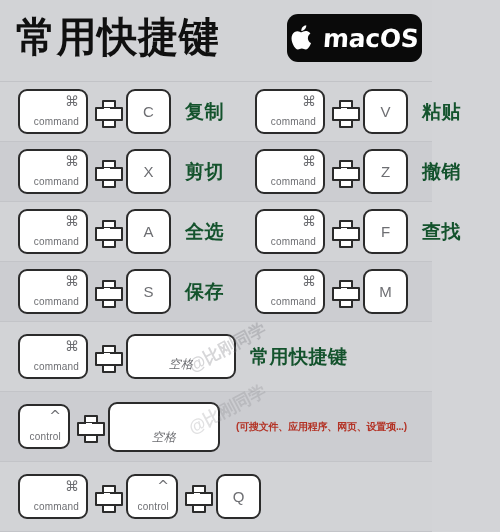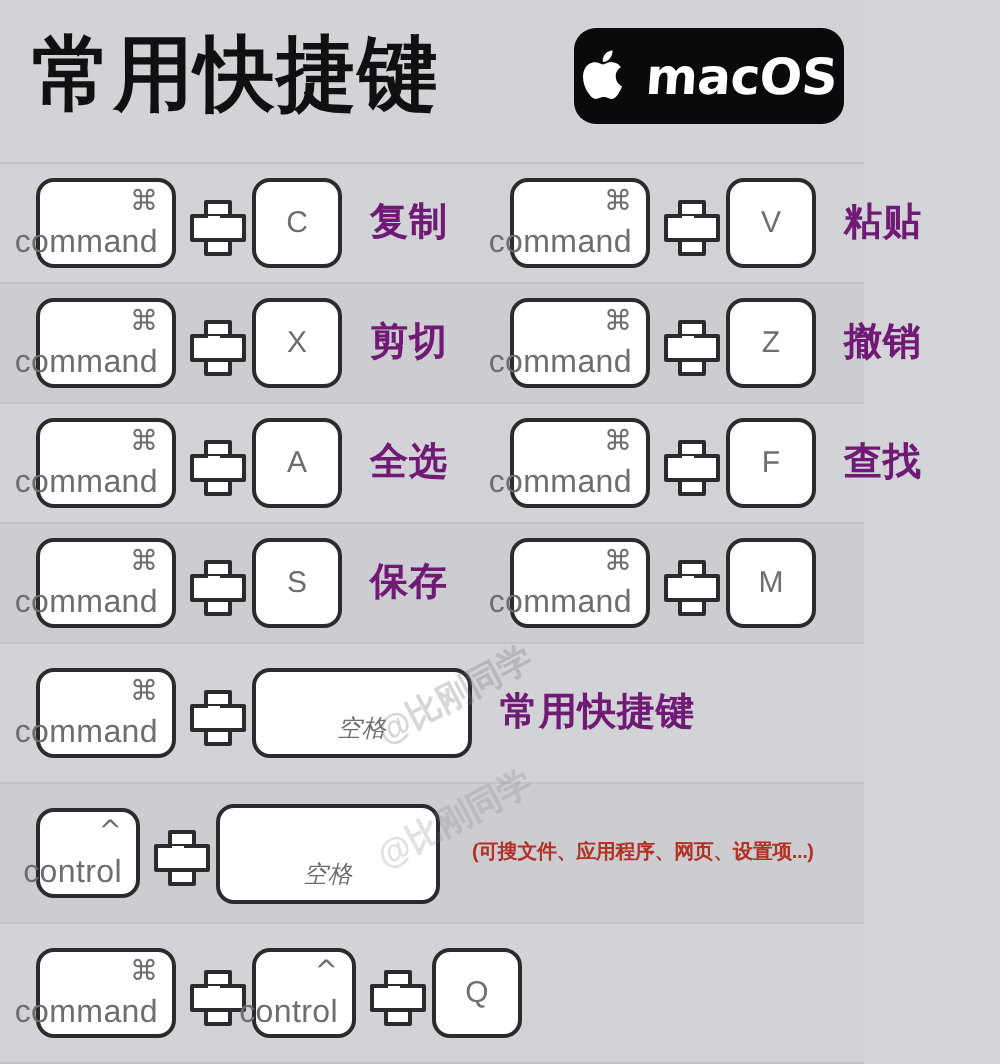--- a/index.html
+++ b/index.html
@@ -106,21 +106,21 @@
     position: absolute;
     top: 3px; right: 7px;
     font-size: 14px;
     color: #6d6e72;
     line-height: 14px;
     font-family: "DejaVu Sans", sans-serif;
   }
   .key .kname {
     position: absolute;
     bottom: 4px; right: 7px;
-    font-size: 16px;
+    font-size: 10px;
     color: #6d6e72;
     line-height: 12px;
     letter-spacing: 0.2px;
     white-space: nowrap;
   }
   .key.letter {
     width: 45px; height: 45px;
     display: flex;
     align-items: center;
     justify-content: center;
@@ -175,21 +175,21 @@
     width: 6px; height: 8px;
     background: #ffffff;
     z-index: 2;
   }
 
   
   .desc {
     margin-left: 14px;
     font-size: 19px;
     font-weight: 700;
-    color: #701a75;
+    color: #14532d;
     letter-spacing: 0.5px;
     line-height: 22px;
     white-space: nowrap;
   }
   .desc-block { margin-left: 16px; }
   .desc-block .main {
     font-size: 19px;
     font-weight: 700;
     color: #151515;
     letter-spacing: 0.5px;

